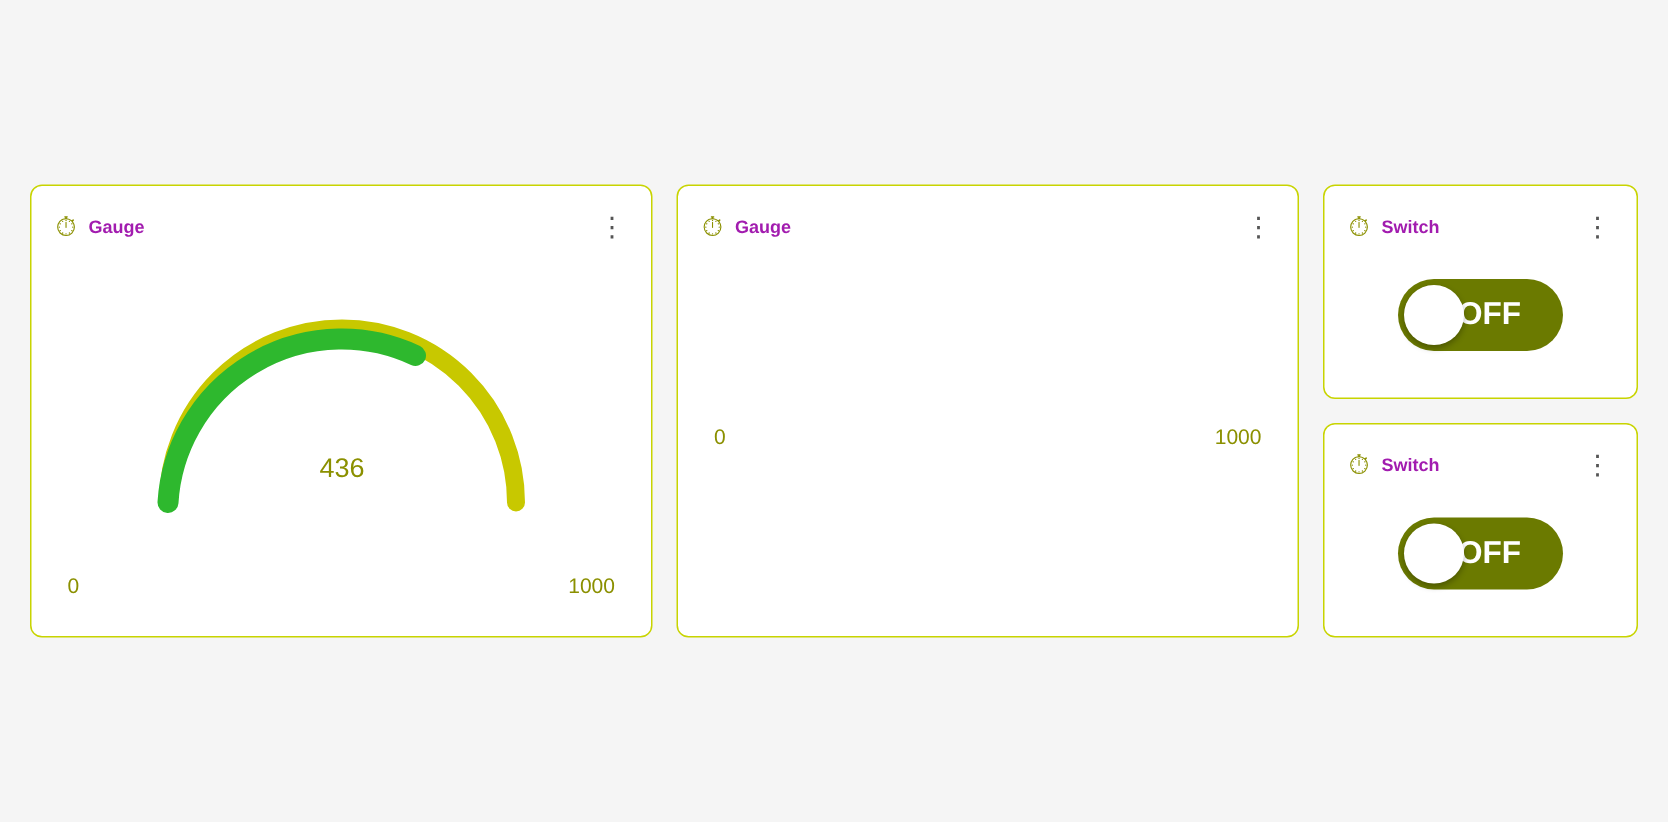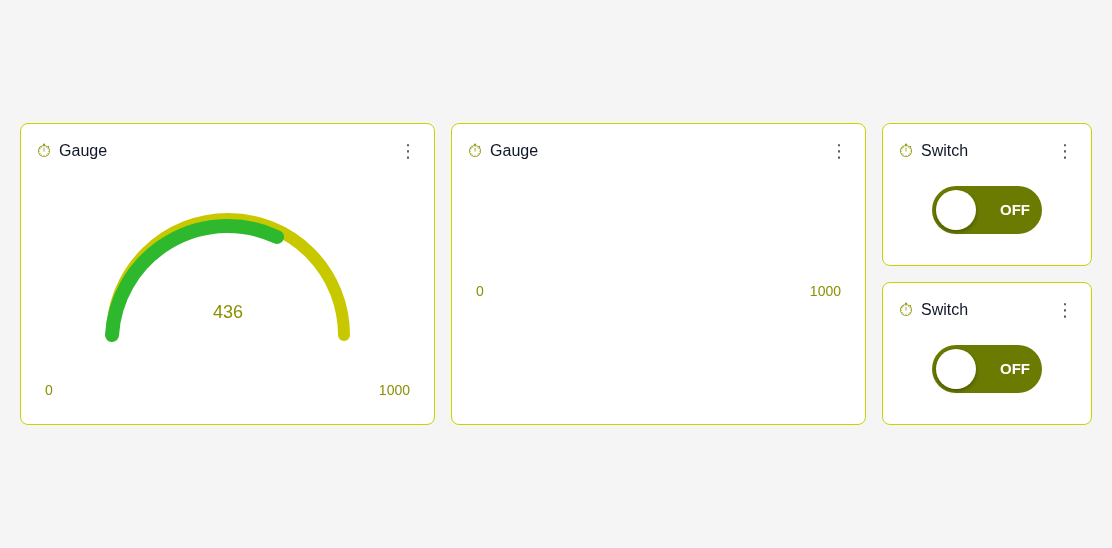--- a/index.html
+++ b/index.html
@@ -47,23 +47,23 @@
       align-items: center;
       justify-content: space-between;
       margin-bottom: 8px;
     }
     .card-header-left {
       display: flex;
       align-items: center;
       gap: 8px;
     }
     .card-title {
-      color: #0f172a;
-      font-size: 16px;
-      font-weight: 400;
+      color: #a21caf;
+      font-size: 12px;
+      font-weight: 700;
     }
     .history-icon {
       color: #8b9000;
       font-size: 18px;
     }
     .menu-icon {
       color: #555;
       font-size: 18px;
       cursor: pointer;
       letter-spacing: 1px;
@@ -115,24 +115,24 @@
       width: 40px;
       height: 40px;
       background: #fff;
       border-radius: 50%;
       position: absolute;
       left: 4px;
       box-shadow: 0 2px 4px rgba(0,0,0,0.3);
     }
     .toggle-label {
       color: #fff;
-      font-size: 15px;
+      font-size: 21px;
       font-weight: bold;
       margin-left: auto;
-      margin-right: 8px;
+      margin-right: 24px;
     }
   </style>
 </head>
 <body>
 
 <div class="dashboard">
 
   <div class="card gauge-card">
     <div class="card-header">
       <div class="card-header-left">

